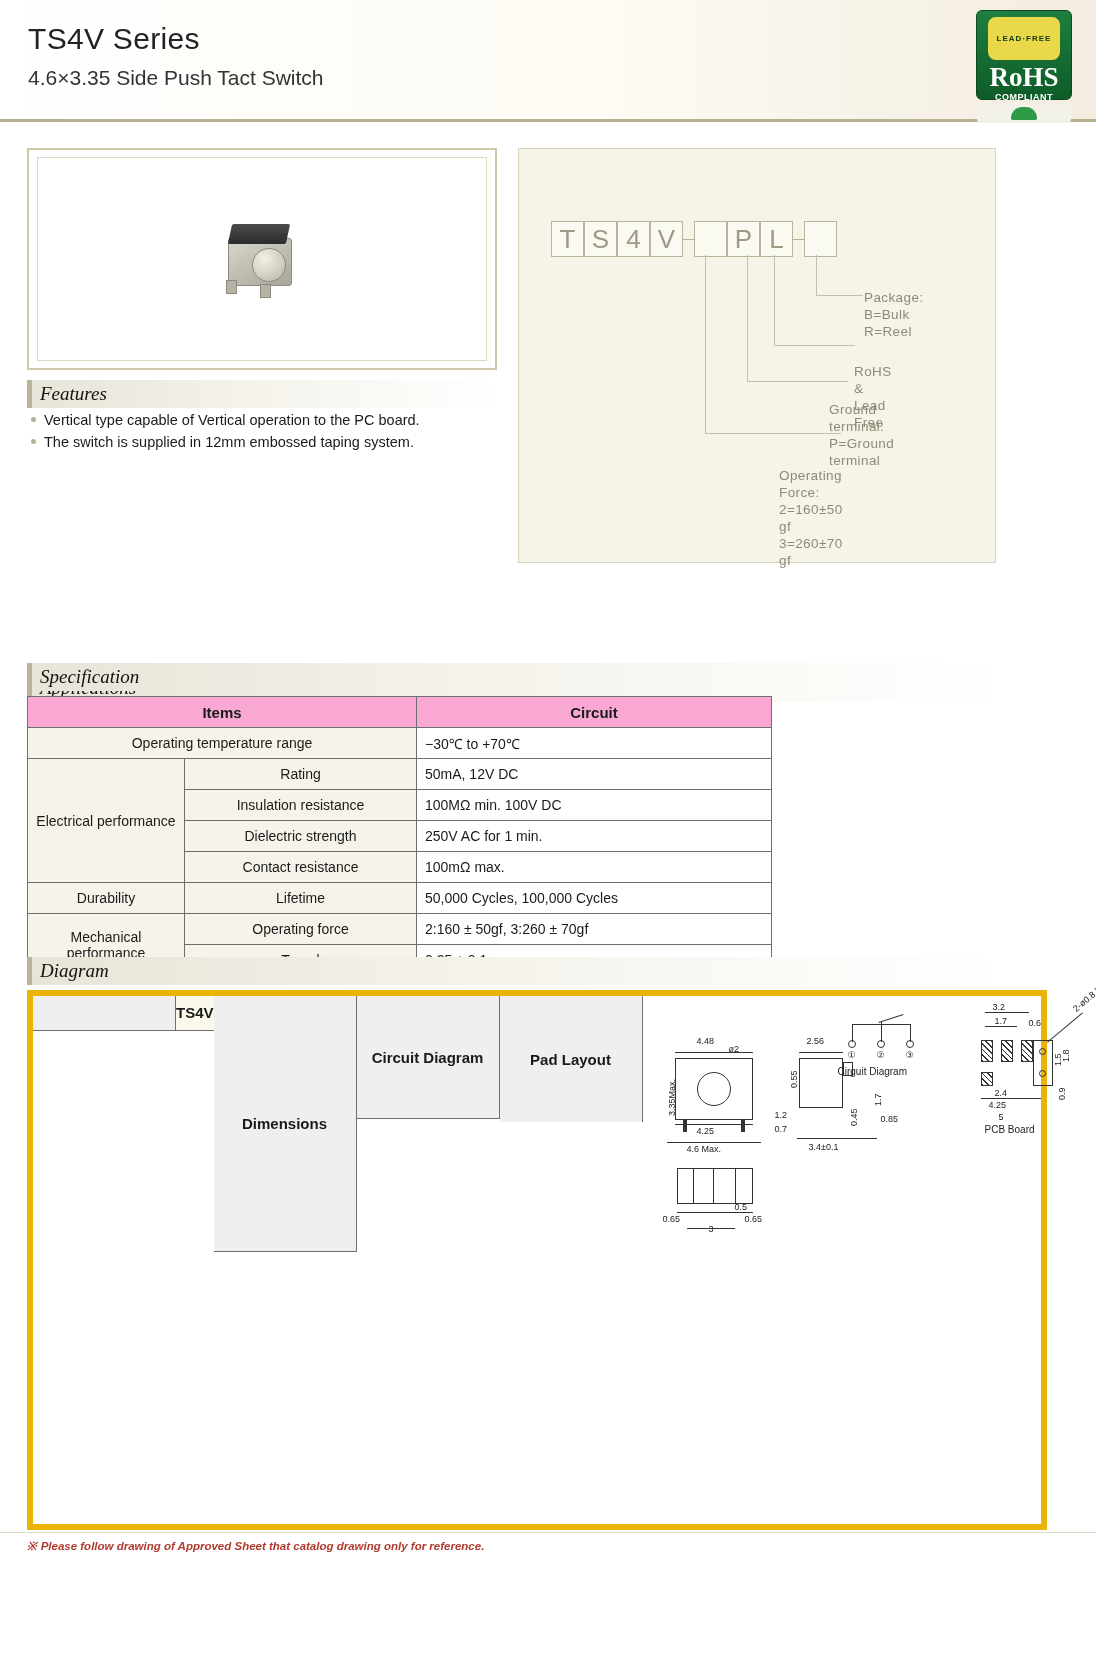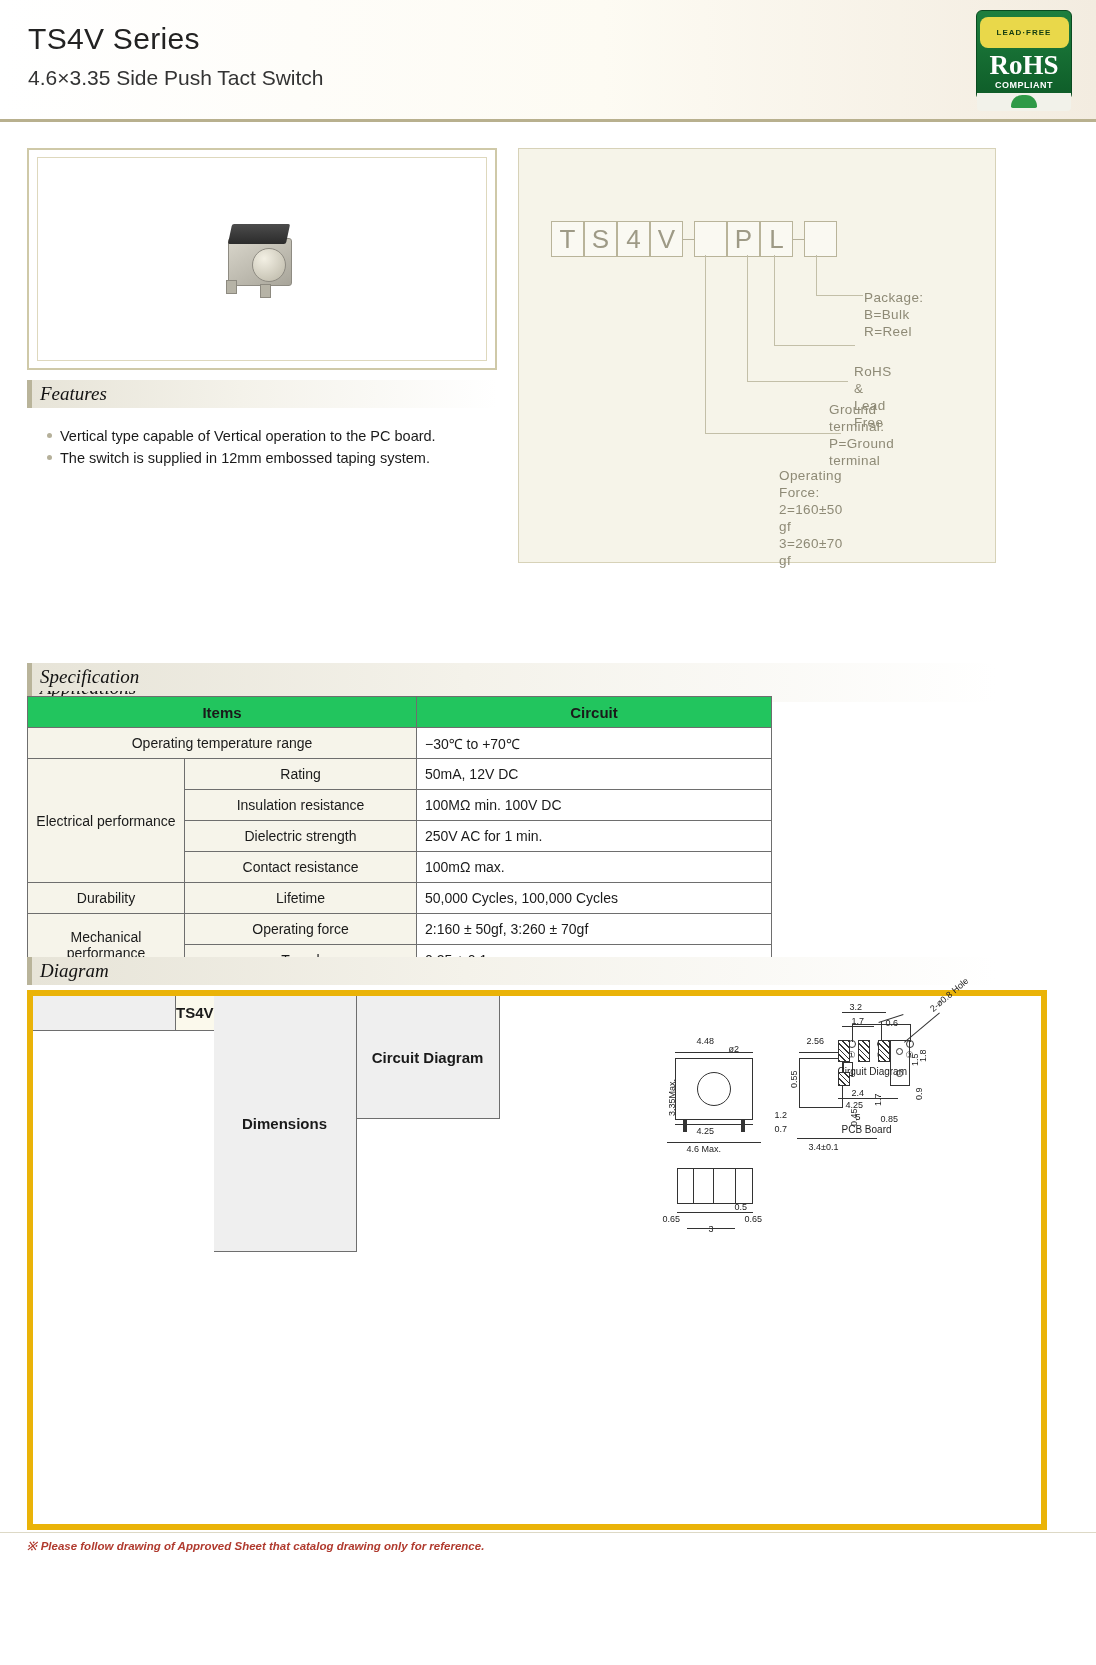--- a/index.html
+++ b/index.html
@@ -58,25 +58,25 @@
     text-align: center;
     box-sizing: border-box;
     padding-top: 6px;
   }
   .rohs .lf {
     font-size: 8px;
     letter-spacing: 1px;
     background: #e9d84a;
     color: #123b10;
     display: block;
-    width: 89px;
+    width: 72px;
     margin: 0 auto 2px auto;
     border-radius: 8px;
     font-weight: bold;
-    padding: 11px 0;
+    padding: 17px 0;
   }
   .rohs .big {
     font-size: 27px;
     font-weight: bold;
     line-height: 30px;
     font-family: "Liberation Serif", serif;
   }
   .rohs .small {
     font-size: 9px;
     font-weight: bold;
@@ -208,21 +208,21 @@
   .bullets li:before {
     content: "";
     position: absolute;
     left: 1px;
     top: 7px;
     width: 5px;
     height: 5px;
     border-radius: 50%;
     background: #b5b09a;
   }
-  ul.bullets { margin: 16px; padding: 0; }
+  ul.bullets { margin: 0; padding: 0; }
   #features-list { top: 288px; width: 470px; }
 
   .applications-head {
     position: absolute;
     left: 27px;
     top: 552px;
     width: 969px;
   }
   #applications-list { top: 584px; width: 600px; }
 
@@ -297,21 +297,21 @@
     width: 745px;
     border-collapse: collapse;
     font-size: 14px;
   }
   table.spec th, table.spec td {
     border: 1px solid #6e6e6e;
     padding: 4px 8px;
     height: 22px;
   }
   table.spec th {
-    background: #22c55e;
+    background: #f9a8d4;
     font-size: 15px;
     text-align: center;
   }
   td.lbl {
     background: #f6f4ea;
     text-align: center;
   }
   td.val { background: #ffffff; }
 
   
@@ -605,20 +605,21 @@
         <div class="dcirc" style="left:377px; top:44px; width:8px; height:8px;"></div>
         <div class="dcirc" style="left:406px; top:44px; width:8px; height:8px;"></div>
         <div class="dtxt" style="left:348px; top:54px;">①</div>
         <div class="dtxt" style="left:377px; top:54px;">②</div>
         <div class="dtxt" style="left:406px; top:54px;">③</div>
         <div class="dtxt" style="left:338px; top:70px; font-size:10px;">Cirguit Diagram</div>
       </div>
     </div>
 
     <div class="dg-row row-pad">
+      <div class="left">Pad Layout</div>
       <div class="right">
         <div class="dtxt" style="left:350px; top:6px;">3.2</div>
         <div class="dline" style="left:342px; top:16px; width:44px; height:1px;"></div>
         <div class="dtxt" style="left:352px; top:20px;">1.7</div>
         <div class="dline" style="left:342px; top:30px; width:32px; height:1px;"></div>
         <div class="dtxt" style="left:386px; top:22px;">0.6</div>
         <div class="dtxt" style="left:428px; top:10px; transform:rotate(-40deg); transform-origin:left top;">2-ø0.8 Hole</div>
         <div class="dline" style="left:404px; top:46px; width:46px; height:1px; transform:rotate(-40deg); transform-origin:left top;"></div>
 
         <div class="hatch" style="left:338px; top:44px; width:12px; height:22px;"></div>

